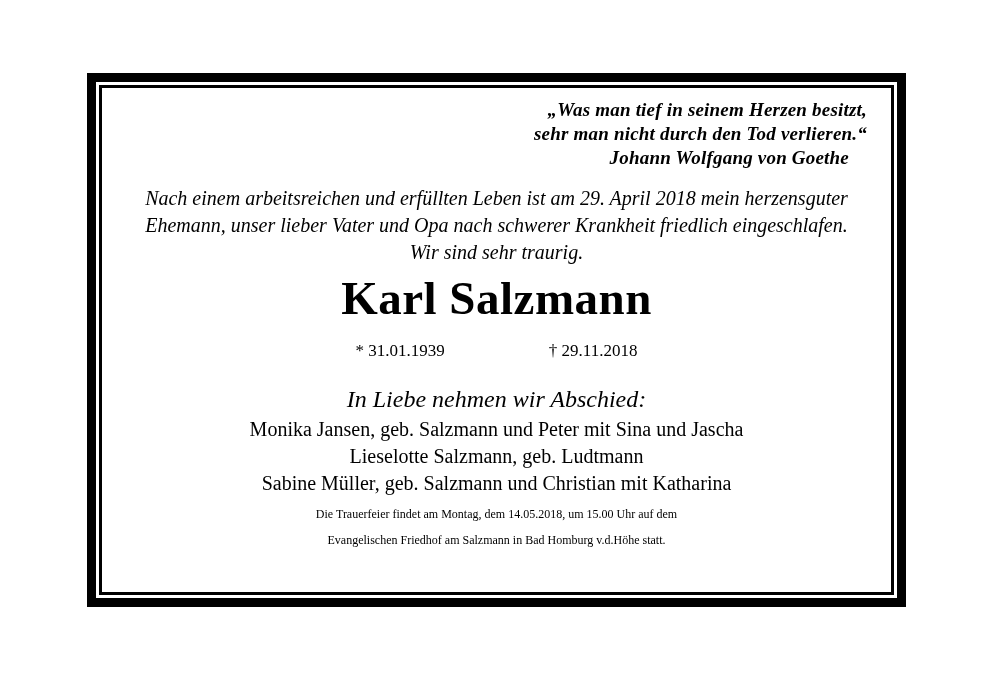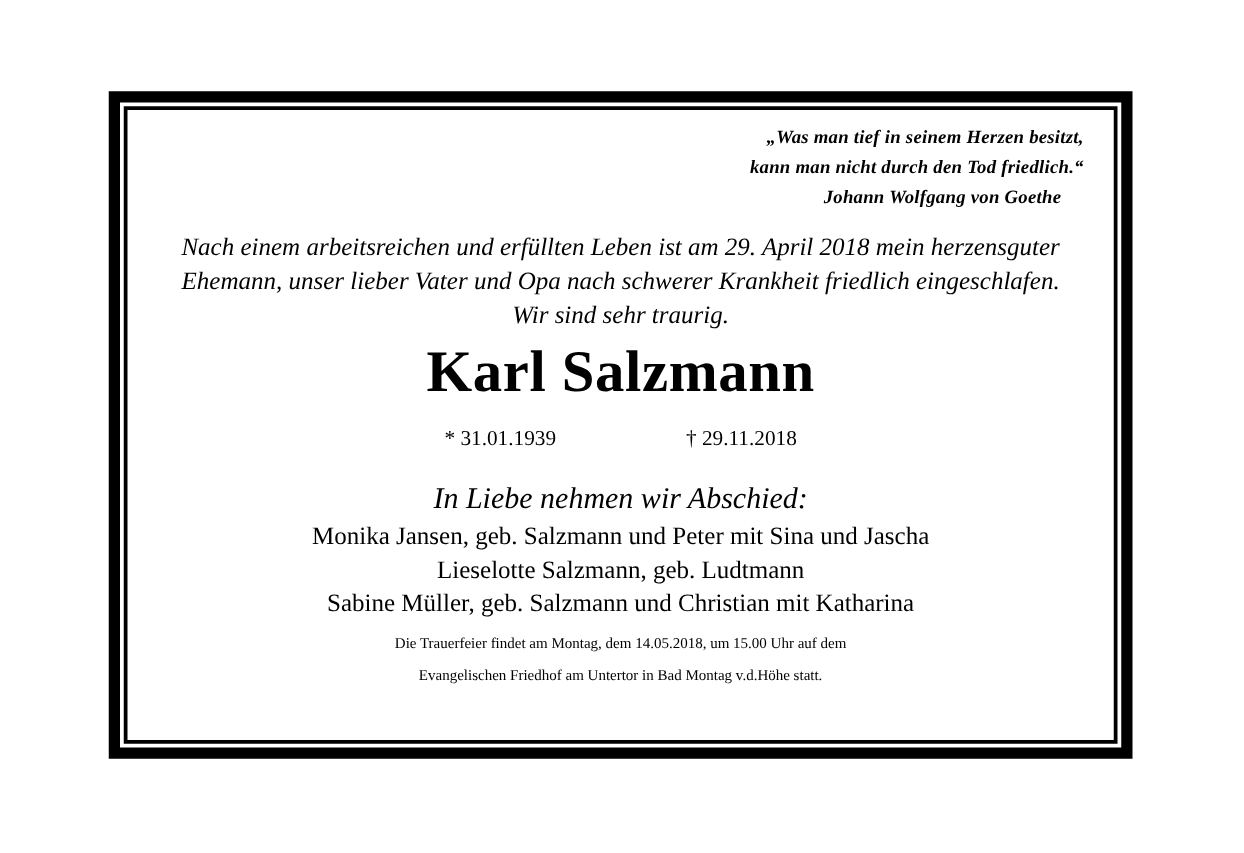--- a/index.html
+++ b/index.html
@@ -31,21 +31,21 @@
     border: 3px solid #000000;
   }
   .card-content {
     position: absolute;
     top: 0; left: 0; right: 0; bottom: 0;
     text-align: center;
   }
   .quote-block {
     text-align: right;
     padding: 10px 24px 0 0;
-    font-size: 15px;
+    font-size: 19px;
     line-height: 24px;
     font-style: italic;
     font-weight: bold;
     letter-spacing: 0.2px;
   }
   .quote-attribution {
     padding-right: 18px;
   }
   .intro-block {
     margin-top: 15px;
@@ -91,21 +91,21 @@
 </style>
 </head>
 <body>
 
 <div class="card-frame">
   <div class="card-inner">
     <div class="card-content">
 
       <div class="quote-block">
         <div class="nowrap-line">„Was man tief in seinem Herzen besitzt,</div>
-        <div class="nowrap-line">kann man nicht durch den Tod friedlich.“</div>
+        <div class="nowrap-line">sehr man nicht durch den Tod verlieren.“</div>
         <div class="nowrap-line quote-attribution">Johann Wolfgang von Goethe</div>
       </div>
 
       <div class="intro-block">
         <div class="nowrap-line">Nach einem arbeitsreichen und erfüllten Leben ist am 29. April 2018 mein herzensguter</div>
         <div class="nowrap-line">Ehemann, unser lieber Vater und Opa nach schwerer Krankheit friedlich eingeschlafen.</div>
         <div class="nowrap-line">Wir sind sehr traurig.</div>
       </div>
 
       <div class="deceased-name">Karl Salzmann</div>
@@ -118,18 +118,18 @@
       <div class="farewell-heading">In Liebe nehmen wir Abschied:</div>
 
       <div class="mourners-block">
         <div class="nowrap-line">Monika Jansen, geb. Salzmann und Peter mit Sina und Jascha</div>
         <div class="nowrap-line">Lieselotte Salzmann, geb. Ludtmann</div>
         <div class="nowrap-line">Sabine Müller, geb. Salzmann und Christian mit Katharina</div>
       </div>
 
       <div class="funeral-block">
         <div class="nowrap-line">Die Trauerfeier findet am Montag, dem 14.05.2018, um 15.00 Uhr auf dem</div>
-        <div class="nowrap-line">Evangelischen Friedhof am Untertor in Bad Montag v.d.Höhe statt.</div>
+        <div class="nowrap-line">Evangelischen Friedhof am Salzmann in Bad Homburg v.d.Höhe statt.</div>
       </div>
 
     </div>
   </div>
 </div>
 
 </body></html>

